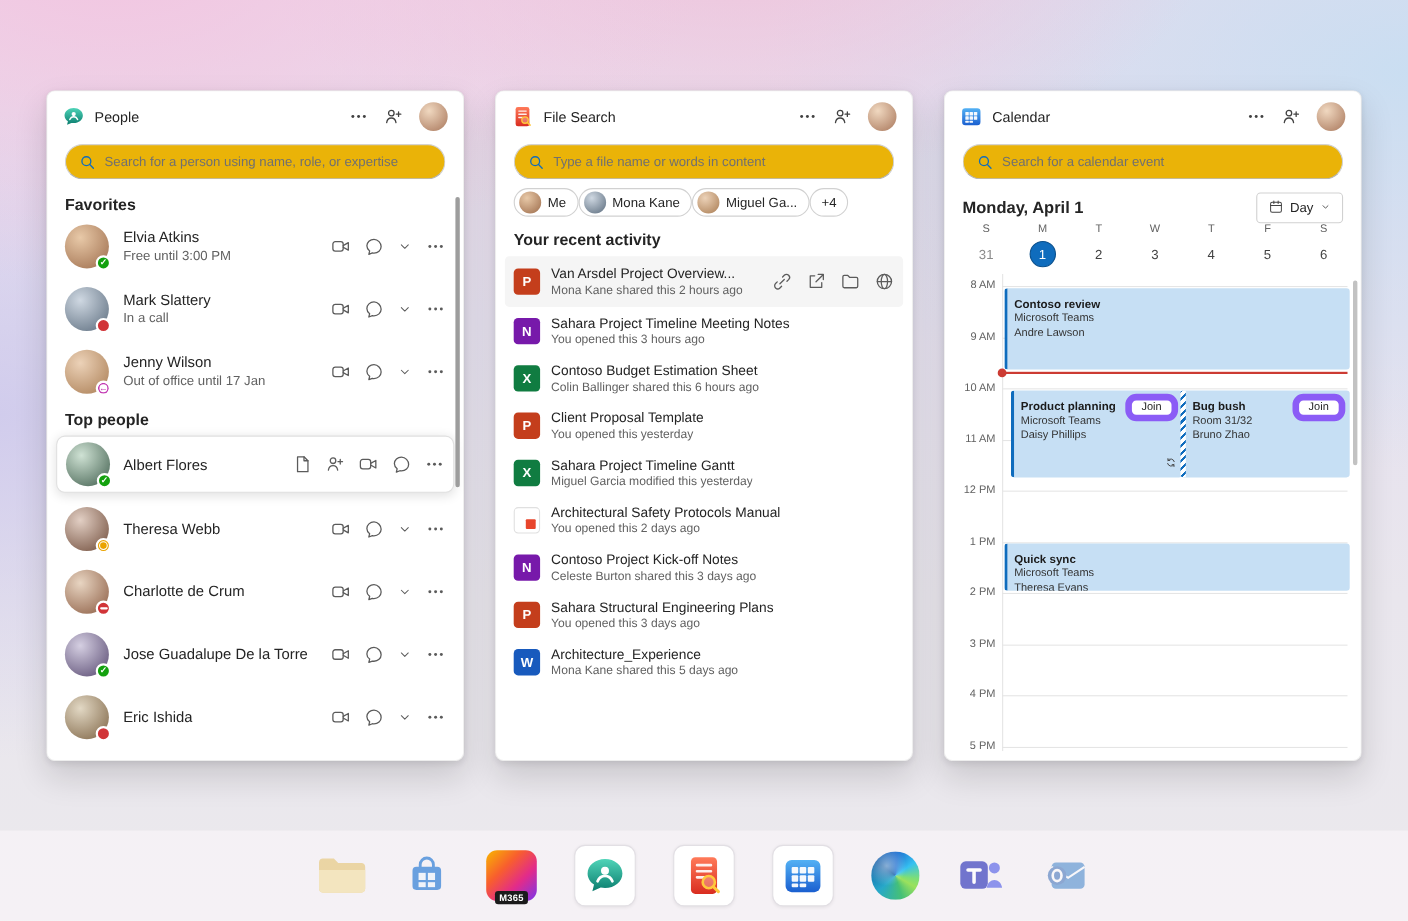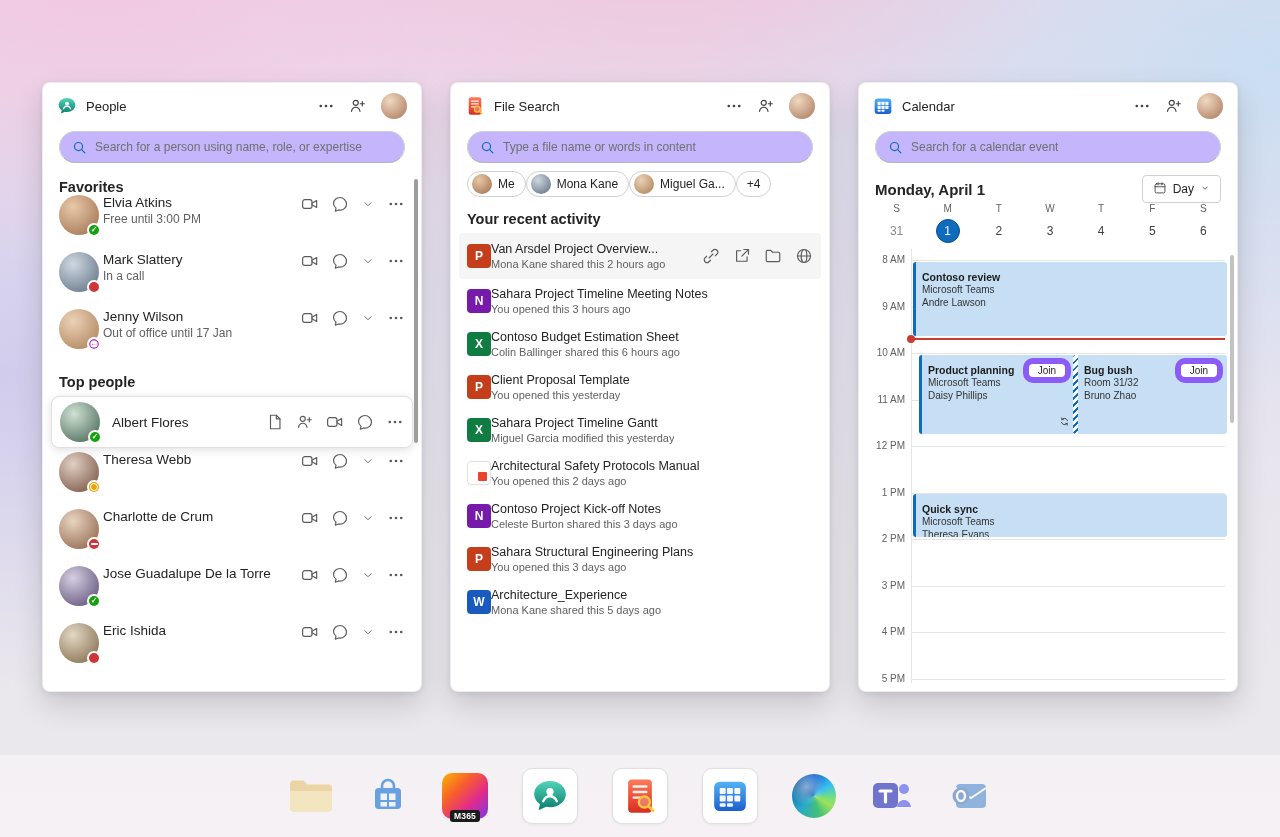--- a/index.html
+++ b/index.html
@@ -23,29 +23,29 @@
   .app-glyph svg{ width:100%; height:100%; display:block; }
   .win-title{ font-size:13px; color:#242424; }
   .header-actions{ margin-left:auto; display:flex; align-items:center; gap:14px; }
   .hicon svg{ width:18px; height:18px; display:block; stroke:#424242; stroke-width:1.3; fill:none; stroke-linecap:round; stroke-linejoin:round; }
   .hicon.dots svg{ fill:#424242; stroke:none; }
   .avatar{ width:26px; height:26px; border-radius:50%; flex:none; }
   .avHdr{ background:radial-gradient(circle at 35% 30%, #f0d8c0, #a8765a); }
   
   .search-row{ padding:2px 16px 0; }
   .searchbox{ display:flex; align-items:center; gap:8px; height:32px; padding:0 12px;
-    border:1px solid #d1d1d1; border-bottom-color:#b5b5b5; border-radius:16px; background:#c4b5fd; }
+    border:1px solid #d1d1d1; border-bottom-color:#b5b5b5; border-radius:16px; background:#eab308; }
   .sicon svg{ width:15px; height:15px; display:block; stroke:#0f6cbd; stroke-width:1.6; fill:none; stroke-linecap:round; }
   .searchbox input{ border:none; outline:none; flex:1; font-size:12px; color:#242424; font-family:inherit; background:transparent; }
   .searchbox input::placeholder{ color:#707070; }
   
   .pad{ padding:0 16px; }
   .section-h{ font-size:14.5px; font-weight:700; color:#242424; margin-top:16px; }
   .section-h.tight{ margin-top:8px; }
-  .person-row{ display:flex; align-items:flex-start; gap:4px; height:57px; }
+  .person-row{ display:flex; align-items:center; gap:13px; height:57px; }
   .p-avatar{ width:40px; height:40px; border-radius:50%; position:relative; flex:none; }
   .avA{background:radial-gradient(circle at 35% 30%, #e8c9a8, #9c6b4a)}
   .avB{background:radial-gradient(circle at 35% 30%, #cfd8e2, #5a6b7c)}
   .avC{background:radial-gradient(circle at 35% 30%, #ecd2b8, #a97c52)}
   .avD{background:radial-gradient(circle at 35% 30%, #cfe2d4, #3f5d4c)}
   .avE{background:radial-gradient(circle at 35% 30%, #e2cfc4, #6e4a38)}
   .avF{background:radial-gradient(circle at 35% 30%, #e8d5c2, #8a5a40)}
   .avG{background:radial-gradient(circle at 35% 30%, #d5cfe2, #55466e)}
   .avH{background:radial-gradient(circle at 35% 30%, #e2d8c4, #7c6242)}
   .presence{ position:absolute; bottom:-2px; right:-2px; width:14px; height:14px; border-radius:50%;
@@ -65,21 +65,21 @@
   .selected-card{ border:1px solid #e0e0e0; border-radius:8px; box-shadow:0 2px 10px rgba(0,0,0,.12);
     height:52px; margin:6px -8px 4px; padding:0 8px; display:flex; align-items:center; gap:12px; background:#fff; }
   .v-scroll{ position:absolute; width:4px; border-radius:2px; background:#9d9d9d; }
   
   .chip-row{ display:flex; align-items:center; margin-top:8px; }
   .chip{ display:flex; align-items:center; gap:6px; height:26px; padding:0 10px 0 4px;
     border:1px solid #d1d1d1; border-radius:13px; font-size:12px; color:#242424; background:#fff; }
   .chip.plus{ padding:0 10px; }
   .chip-avatar{ width:20px; height:20px; border-radius:50%; flex:none; }
   .file-rows{ margin-top:6px; }
-  .file-row{ display:flex; align-items:center; height:43px; padding:0 8px; margin:0 -8px; border-radius:4px; }
+  .file-row{ display:flex; align-items:center; gap:10px; height:43px; padding:0 8px; margin:0 -8px; border-radius:4px; }
   .file-row.hovered{ background:#f5f5f5; height:46px; }
   .tile{ width:24px; height:24px; border-radius:4px; flex:none; display:flex; align-items:center; justify-content:center;
     color:#fff; font-weight:700; font-size:12px; position:relative; }
   .tile-ppt{ background:#c43e1c; } .tile-ppt::after{ content:"P"; }
   .tile-onenote{ background:#7719aa; } .tile-onenote::after{ content:"N"; }
   .tile-excel{ background:#107c41; } .tile-excel::after{ content:"X"; }
   .tile-word{ background:#185abd; } .tile-word::after{ content:"W"; }
   .tile-doc{ background:#fff; border:1px solid #e0e0e0; }
   .tile-doc::after{ content:""; position:absolute; right:3px; bottom:3px; width:9px; height:9px; background:#e8452c; border-radius:1px; }
   .file-info{ min-width:0; }

